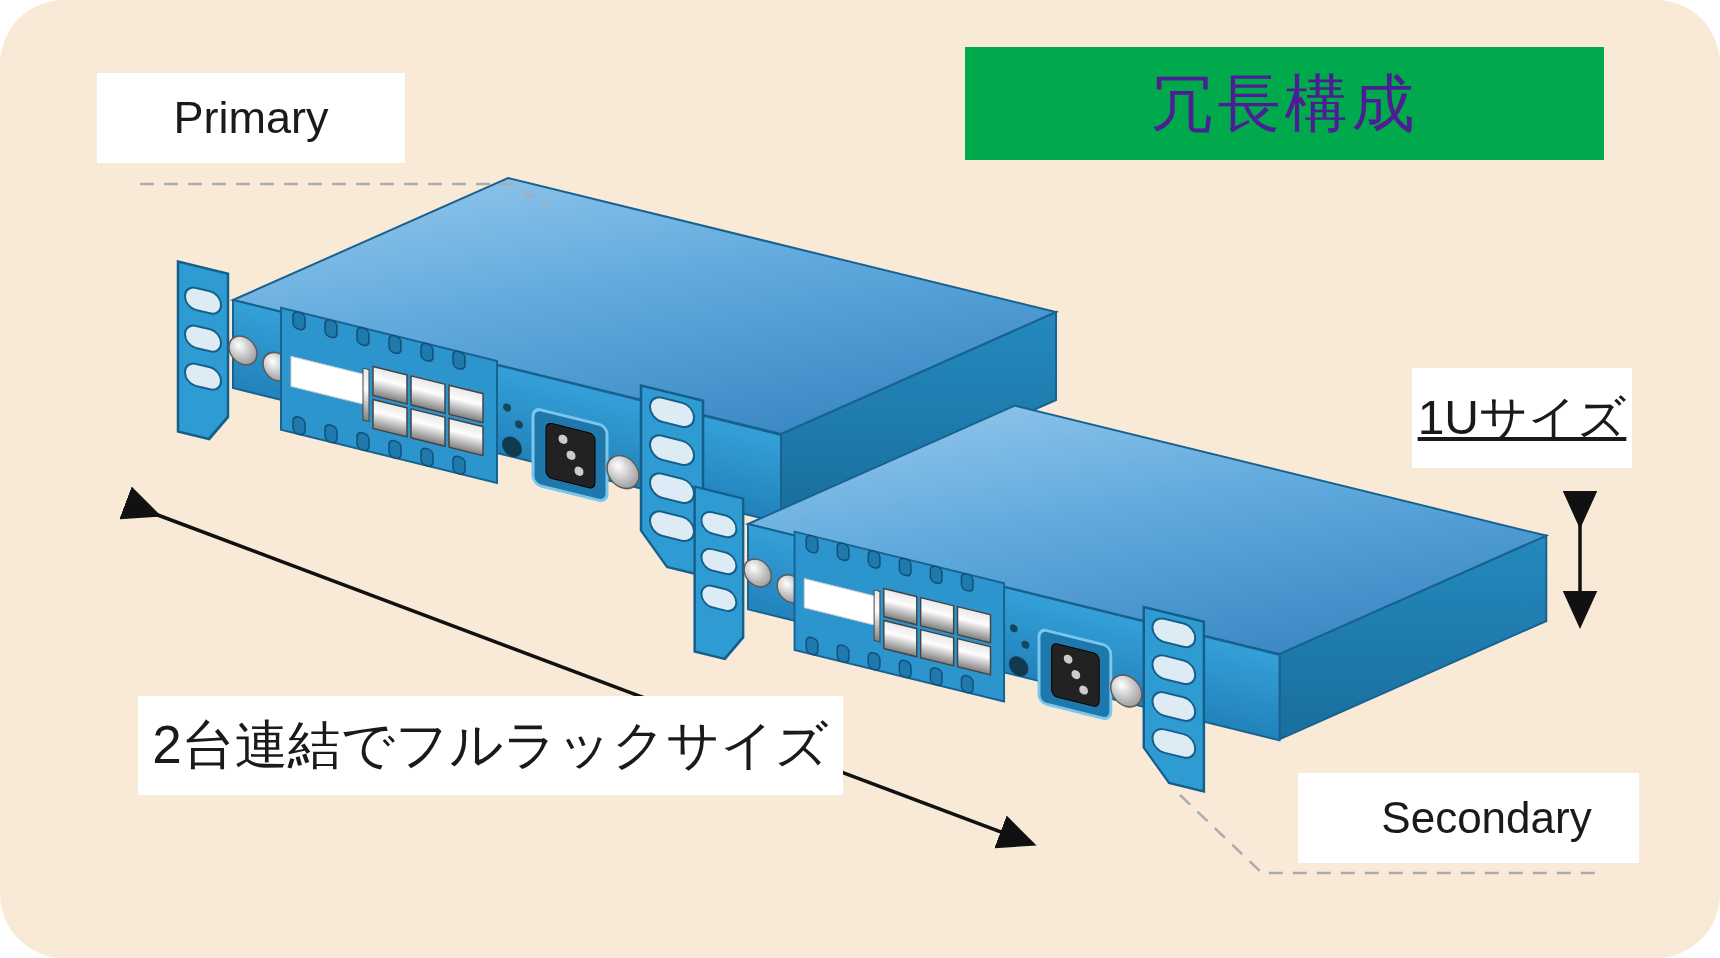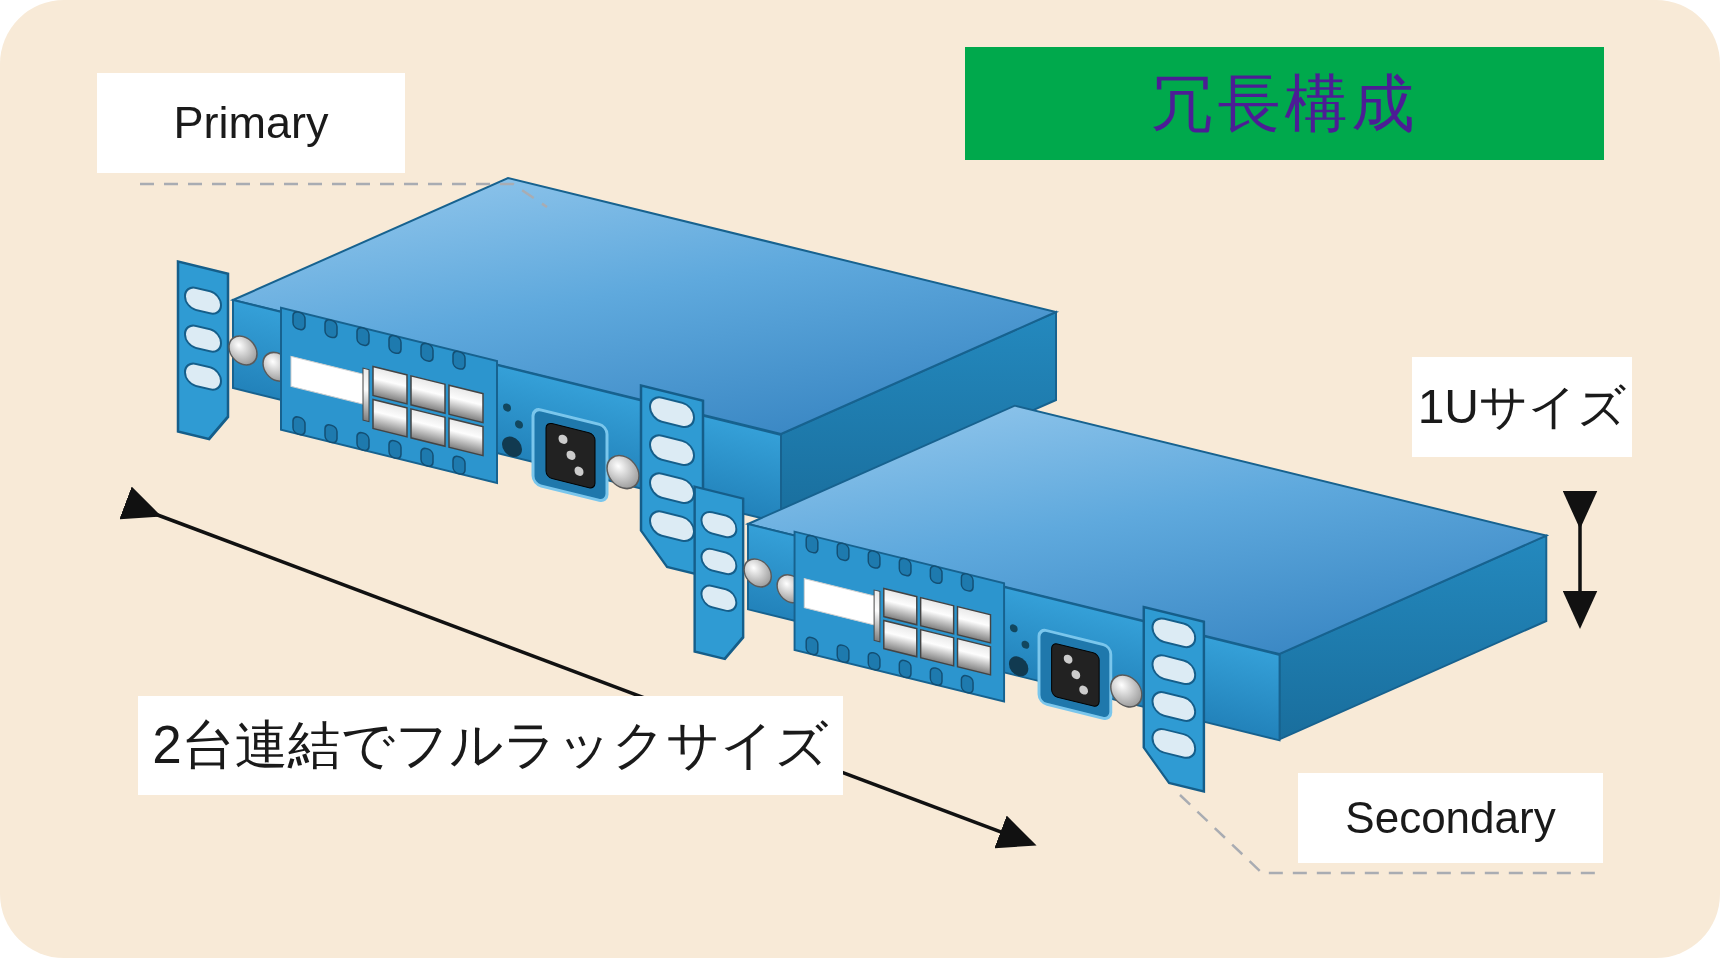--- a/index.html
+++ b/index.html
@@ -2,23 +2,23 @@
 <html><head>
 <meta charset="utf-8">
 <style>
   html,body{margin:0;padding:0;background:#ffffff;}
   .stage{position:relative;width:1720px;height:958px;background:#ffffff;overflow:hidden;
          font-family:"Liberation Sans","DejaVu Sans",sans-serif;}
   .panel{position:absolute;left:0;top:0;width:1720px;height:958px;background:#F8EAD7;border-radius:64px;}
   .layer{position:absolute;left:0;top:0;width:1720px;height:958px;}
   .lbl{position:absolute;background:#ffffff;color:#1a1a1a;display:flex;align-items:center;justify-content:center;
        white-space:nowrap;}
-  .lbl-primary   {left:97px;  top:73px;  width:308px; height:100px; font-size:45px;}
-  .lbl-secondary {left:1298px;top:773px; width:305px; height:90px; font-size:44px;}
-  .lbl-unit      {left:1412px;top:357px; width:220px; height:100px;font-size:48px;}
+  .lbl-primary   {left:97px;  top:73px;  width:308px; height:90px; font-size:45px;}
+  .lbl-secondary {left:1298px;top:773px; width:305px; height:90px; font-size:44px;padding-left:36px;}
+  .lbl-unit      {left:1412px;top:368px; width:220px; height:100px;font-size:48px;text-decoration:underline;}
   .lbl-combined  {left:138px; top:696px; width:705px; height:99px; font-size:53px;}
   .banner{position:absolute;left:965px;top:47px;width:639px;height:113px;background:#00A94C;color:#4c1d95;
           display:flex;align-items:center;justify-content:center;font-size:63px;letter-spacing:4px;}
 </style>
 </head>
 <body>
 
 <div class="stage">
   <div class="panel"></div>
 

